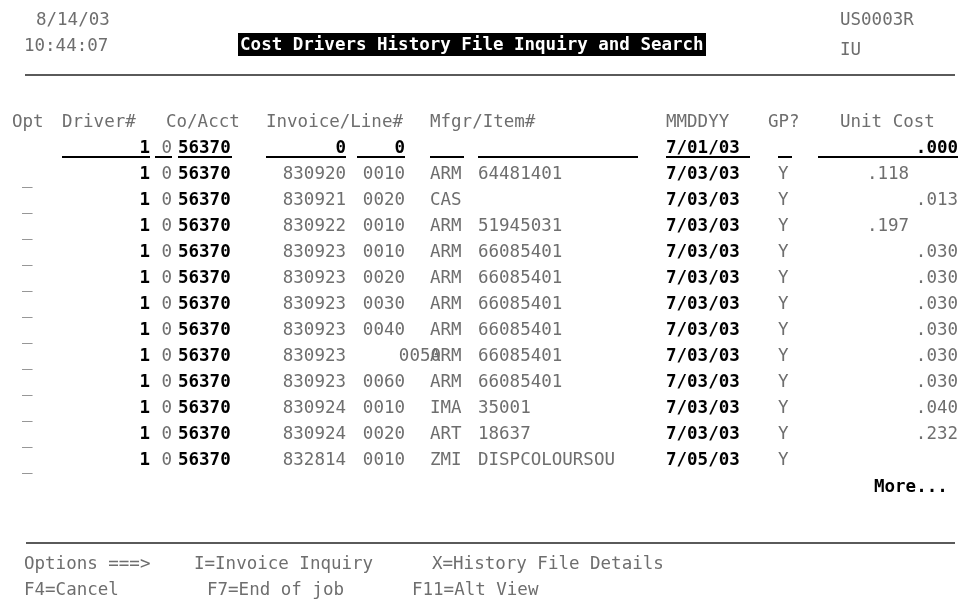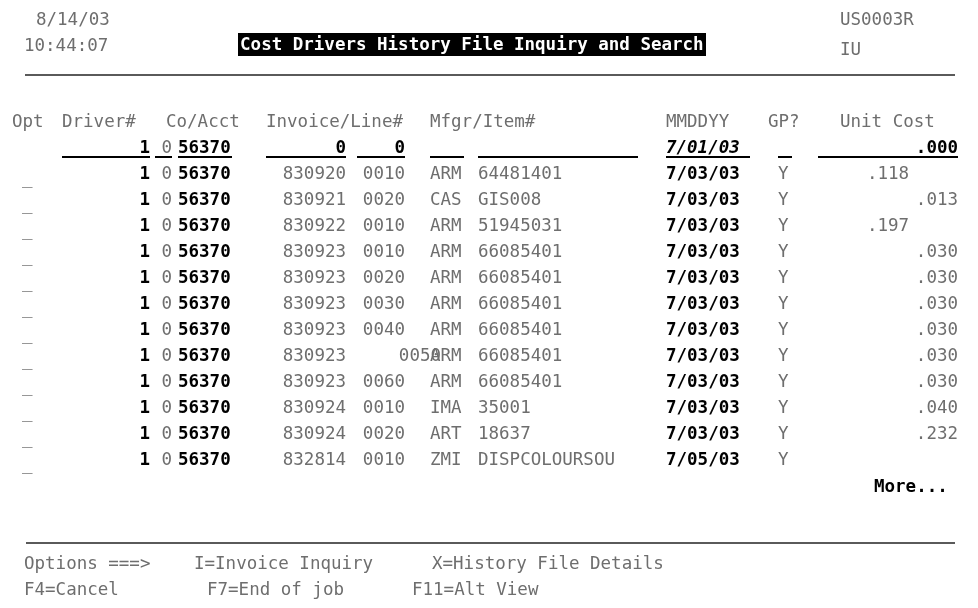--- a/index.html
+++ b/index.html
@@ -112,21 +112,21 @@
 <div class="field" style="left:178px; top:134px; width:54px; height:24px; text-align:left;">56370</div>
 
 <div class="field" style="left:266px; top:134px; width:80px; height:24px;">0</div>
 
 <div class="field" style="left:357px; top:134px; width:48px; height:24px;">0</div>
 
 <div class="field empty" style="left:430px; top:134px; width:34px; height:24px; text-align:left;"></div>
 
 <div class="field empty" style="left:478px; top:134px; width:160px; height:24px; text-align:left;"></div>
 
-<div class="field" style="left:666px; top:134px; width:84px; height:24px; text-align:left;font-style:italic;">7/01/03</div>
+<div class="field" style="left:666px; top:134px; width:84px; height:24px; text-align:left;">7/01/03</div>
 
 <div class="field empty" style="left:778px; top:134px; width:14px; height:24px; text-align:left;"></div>
 
 <div class="field" style="left:818px; top:134px; width:140px; height:24px;">.000</div>
 
 <div id="rows-container">
     <div class="row" style="top: 160px;">
       <div class="optfield" style="left: 22px; top: 5px;">_</div>
       <div class="cell bright" style="left: 62px; width: 88px; text-align: right;">1</div>
       <div class="cell dim" style="left: 155px; width: 17px; text-align: right;">0</div>
@@ -140,21 +140,20 @@
       <div class="cell dim" style="left: 818px; width: 140px; text-align: center;">.118</div>
     </div>
     <div class="row" style="top: 186px;">
       <div class="optfield" style="left: 22px; top: 5px;">_</div>
       <div class="cell bright" style="left: 62px; width: 88px; text-align: right;">1</div>
       <div class="cell dim" style="left: 155px; width: 17px; text-align: right;">0</div>
       <div class="cell bright" style="left: 178px; width: 54px; text-align: left;">56370</div>
       <div class="cell dim" style="left: 266px; width: 80px; text-align: right;">830921</div>
       <div class="cell dim" style="left: 357px; width: 48px; text-align: right;">0020</div>
       <div class="cell dim" style="left: 430px; width: 34px; text-align: left;">CAS</div>
-      <div class="cell dim" style="left: 478px; width: 180px; text-align: left;">GIS008</div>
       <div class="cell bright" style="left: 666px; width: 84px; text-align: left;">7/03/03</div>
       <div class="cell dim" style="left: 778px; width: 14px; text-align: left;">Y</div>
       <div class="cell dim" style="left: 818px; width: 140px; text-align: right;">.013</div>
     </div>
     <div class="row" style="top: 212px;">
       <div class="optfield" style="left: 22px; top: 5px;">_</div>
       <div class="cell bright" style="left: 62px; width: 88px; text-align: right;">1</div>
       <div class="cell dim" style="left: 155px; width: 17px; text-align: right;">0</div>
       <div class="cell bright" style="left: 178px; width: 54px; text-align: left;">56370</div>
       <div class="cell dim" style="left: 266px; width: 80px; text-align: right;">830922</div>

